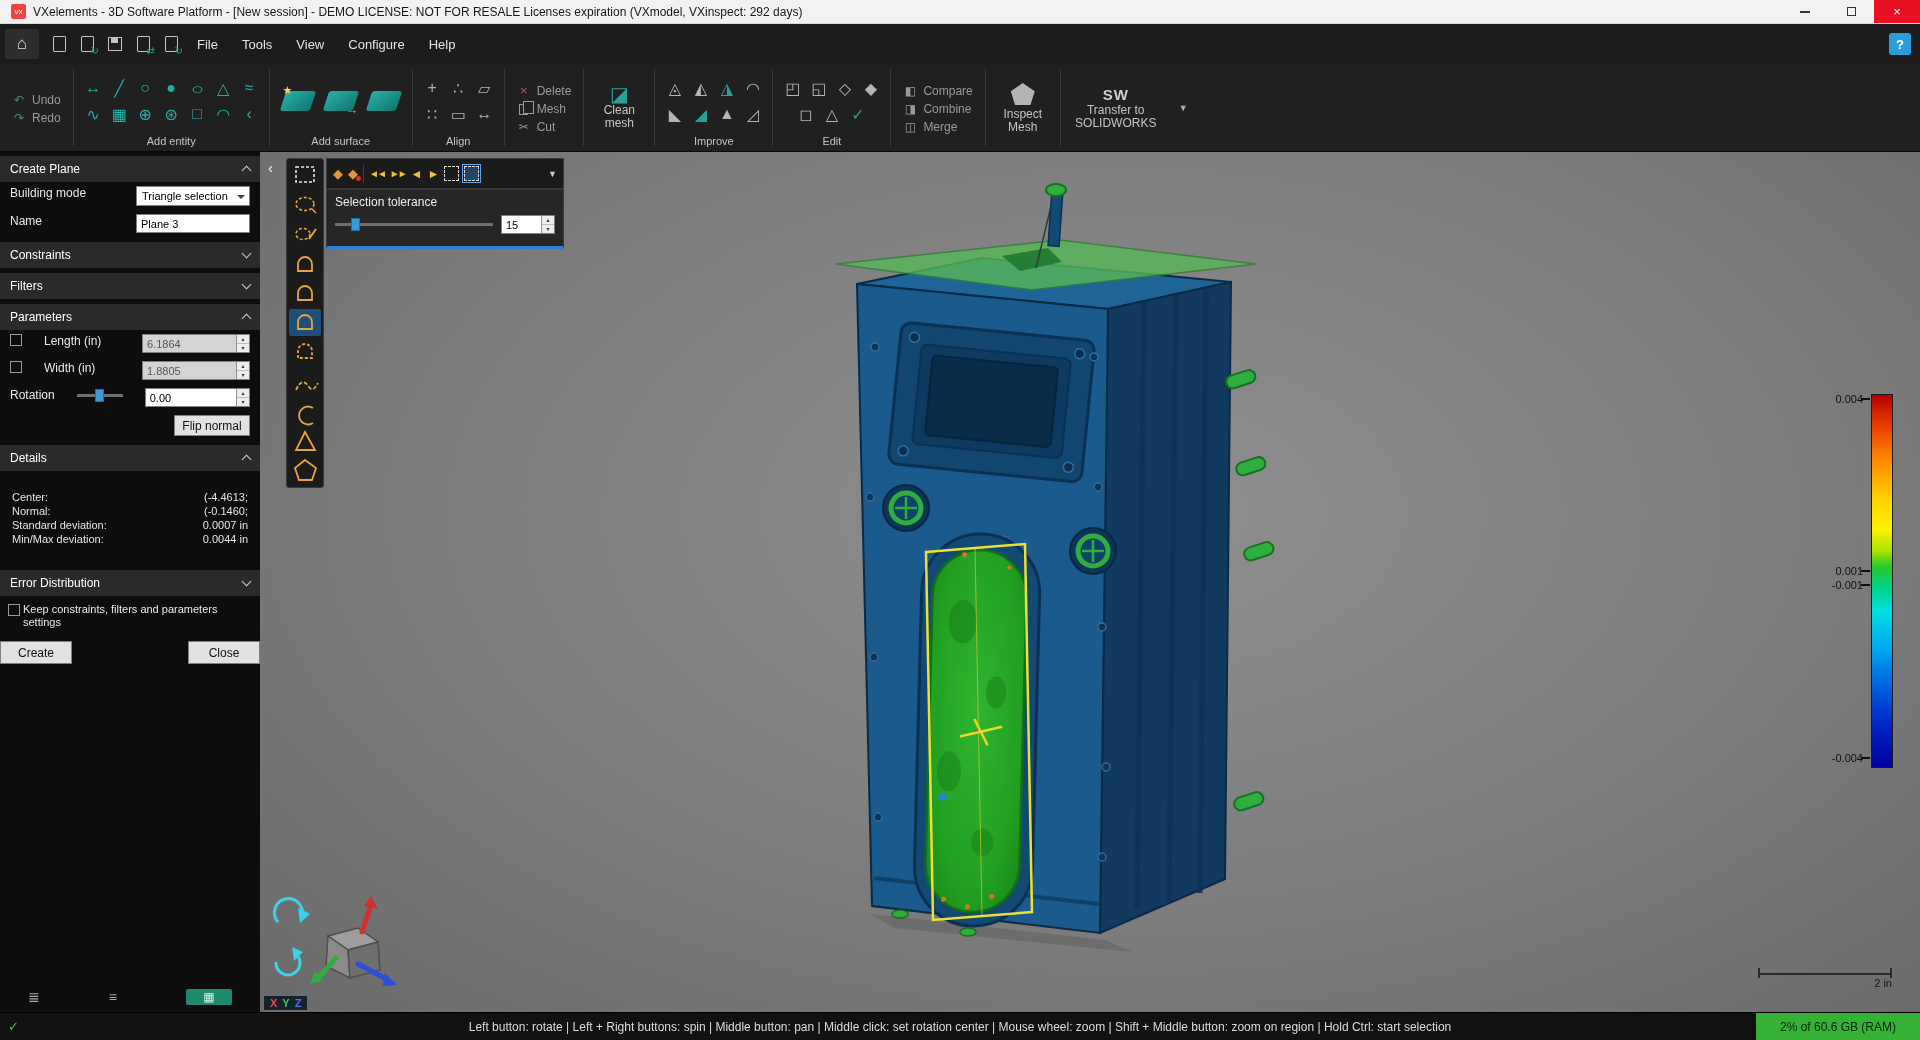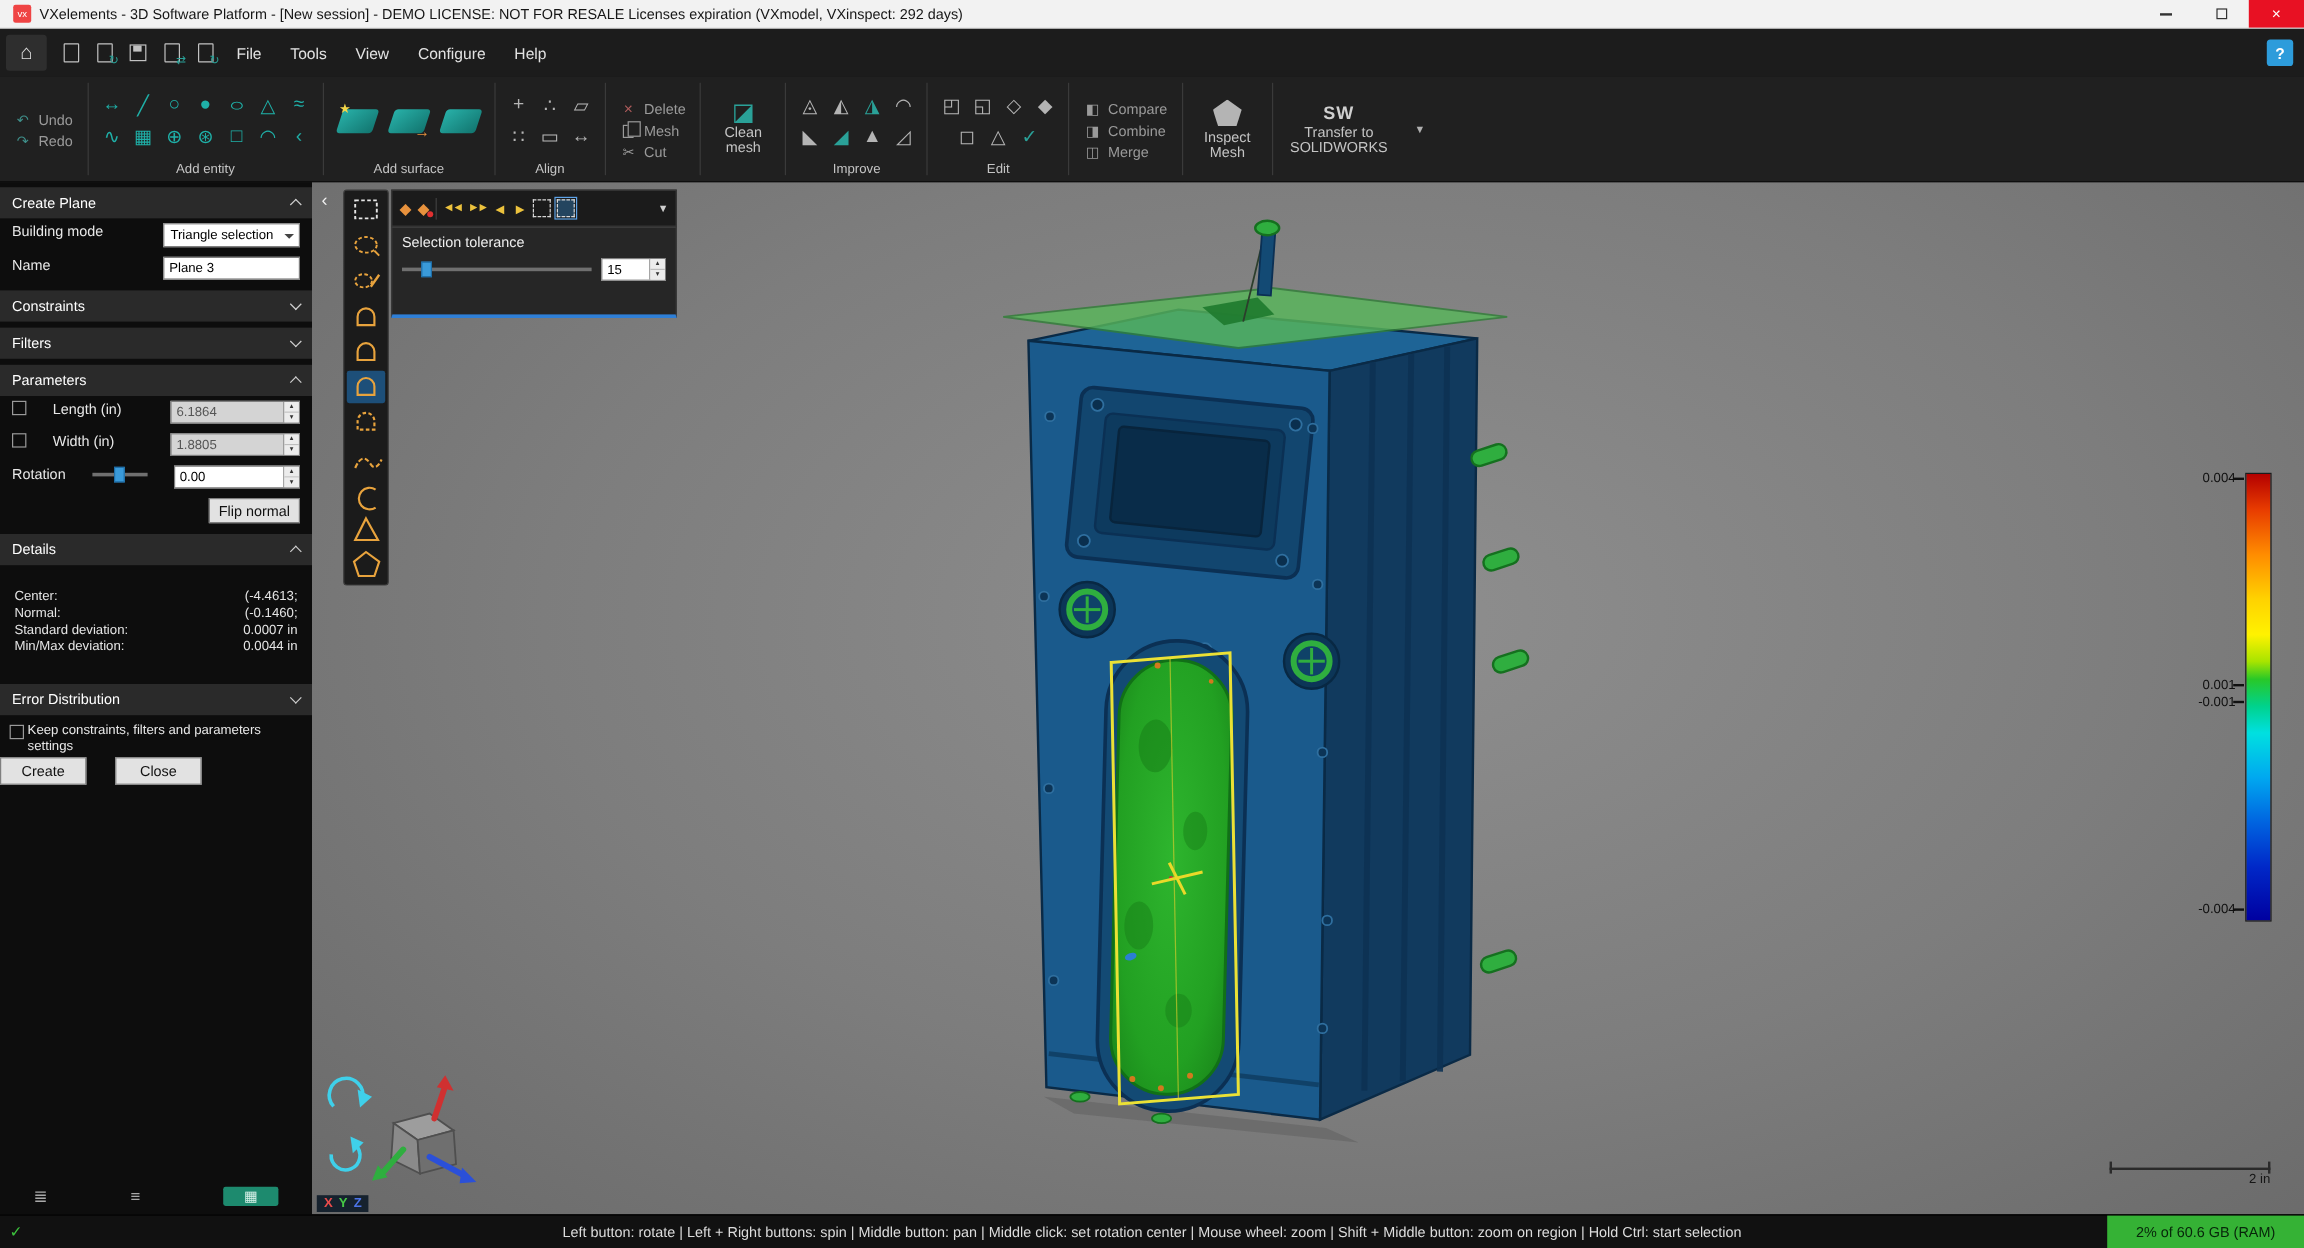--- a/index.html
+++ b/index.html
@@ -72,41 +72,41 @@
 .spin span{flex:1;background:#ececec;display:flex;align-items:center;justify-content:center;font-size:6px;color:#333;line-height:6px}
 .spin .up{border-bottom:1px solid #bdbdbd}
 .cb{width:12px;height:12px;border:1px solid #9a9a9a;background:#0d0d0d;flex:0 0 auto}
 .slider{width:46px;height:15px;position:relative;flex:0 0 auto}
 .slider .track{position:absolute;left:0;right:0;top:6px;height:3px;background:#6f6f6f}
 .slider .thumb{position:absolute;top:1px;width:9px;height:13px;background:#3a9ad9;border:1px solid #1e6ea8}
 .jend{justify-content:flex-end}
 .fbtn{width:76px;height:21px;background:#e2e2e2;border:1px solid #7f7f7f;font-size:12px;color:#111}
 .drow{display:flex;justify-content:space-between;padding:1px 12px;font-size:11px;color:#e4e4e4}
 .krow{display:flex;gap:3px;padding:7px 8px 2px;font-size:11px;line-height:13px;align-items:flex-start}
-.btnrow{display:flex;justify-content:flex-start;gap:24px;margin-top:0}
+.btnrow{display:flex;justify-content:space-between;gap:37px;margin-top:10px}
 .pbtn{width:72px;height:23px;background:#e2e2e2;border:1px solid #7f7f7f;font-size:12px;color:#111}
 .pfoot{position:absolute;left:0;bottom:4px;width:100%;height:22px;display:flex;align-items:center;justify-content:space-between;padding:0 28px}
 .ficon{color:#a8a8a8;font-size:14px}
 .factive{width:46px;height:16px;background:#1d8a6e;border-radius:2px;color:#d9f2ea;font-size:12px;display:flex;align-items:center;justify-content:center}
 
 
 #viewport{position:absolute;left:260px;top:152px;width:1660px;height:860px;overflow:hidden;background:radial-gradient(ellipse at 52% 42%,#8f8f8f 0%,#7d7d7d 55%,#6a6a6a 100%)}
 #scene{position:absolute;left:0;top:0}
 .vcollapse{position:absolute;left:8px;top:8px;color:#f2f2f2;font-size:15px;line-height:15px}
 .vtools{position:absolute;left:26px;top:6px;width:38px;height:330px;background:#1b1b1b;border:1px solid #3a3a3a;border-radius:3px}
 .ttools{position:absolute;left:66px;top:6px;width:238px;height:31px;background:#1b1b1b;border:1px solid #3a3a3a;display:flex;align-items:center;gap:5px;padding:0 6px}
 .tic{font-size:13px;color:#e8923d;position:relative;line-height:14px}
 .tic.yel{color:#ecc23d;font-size:10px;letter-spacing:-2px}
 .tic.single{font-size:12px;letter-spacing:0}
 .reddot::after{content:"";position:absolute;width:5px;height:5px;border-radius:50%;background:#e03030;right:-3px;bottom:0}
 .tsep{width:1px;height:18px;background:#3f3f3f}
 .dsq{width:15px;height:15px;border:1.5px dashed #d8d8d8;flex:0 0 auto}
 .dsq.sel{background:#24455f;outline:1.5px solid #5da3e8;outline-offset:1px}
 .tdrop{margin-left:auto;color:#cfcfcf;font-size:9px}
-.tolpanel{position:absolute;left:66px;top:37px;width:238px;height:76px;background:#262626;border:1px solid #3a3a3a;border-bottom:3px solid #2f7fd6;color:#eee;font-size:12px;padding:5px 8px}
+.tolpanel{position:absolute;left:66px;top:37px;width:238px;height:60px;background:#262626;border:1px solid #3a3a3a;border-bottom:3px solid #2f7fd6;color:#eee;font-size:12px;padding:5px 8px}
 .tolrow{display:flex;align-items:center;gap:8px;margin-top:6px}
 .tolslider{flex:1;height:15px;position:relative}
 .tolslider .track{position:absolute;left:0;right:0;top:6px;height:3px;background:#6f6f6f}
 .tolslider .thumb{position:absolute;top:1px;left:10%;width:9px;height:13px;background:#3a9ad9;border:1px solid #1e6ea8}
 .tolpanel .nf{width:54px;background:#fff}
 .legendbar{position:absolute;left:1611px;top:242px;width:22px;height:374px;border:1px solid #1c1c1c;background:linear-gradient(to bottom,#b40000 0%,#e83c00 8%,#ff8c00 18%,#ffd200 28%,#fff200 36%,#a8e400 42%,#28c828 46%,#00d28c 52%,#00e0e0 58%,#00a8f0 68%,#0064e0 78%,#0028c8 88%,#0000a0 100%)}
 .leglab{position:absolute;width:58px;text-align:right;font-size:11px;color:#101010;left:1545px}
 .legtick{position:absolute;left:1601px;width:9px;height:2px;background:#101010}
 .ruler{position:absolute;left:1498px;top:816px;width:134px;height:22px}
 .ruler .rline{position:absolute;left:0;right:0;top:5px;height:2px;background:#2a2a2a}

